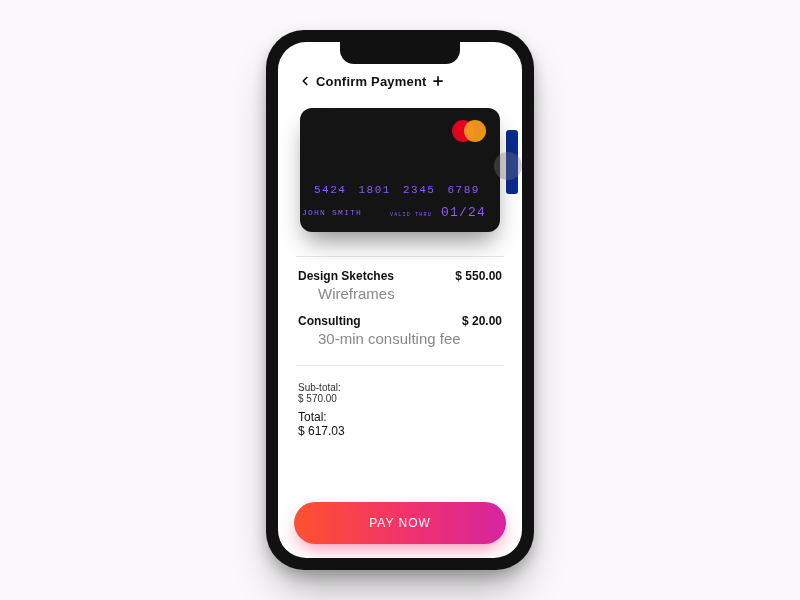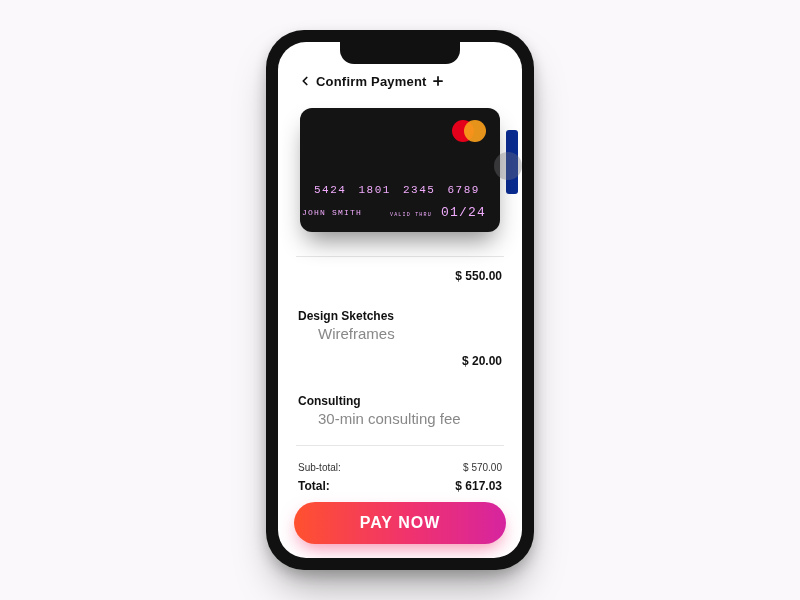--- a/index.html
+++ b/index.html
@@ -94,21 +94,21 @@
     z-index: 3;
     cursor: grab;
   }
   .credit-card {
     width: 200px;
     height: 124px;
     background: #141414;
     border-radius: 12px;
     box-shadow: 0 14px 24px -6px rgba(0,0,0,0.45);
     position: relative;
-    color: #f0abfc;
+    color: #8b5cf6;
     font-family: "Courier New", monospace;
     z-index: 2;
   }
   .mc-logo {
     position: absolute;
     top: 12px; right: 14px;
     width: 34px; height: 22px;
   }
   .mc-logo .c1, .mc-logo .c2 {
     position: absolute; top: 0;
@@ -143,39 +143,39 @@
     margin: 6px 2px 12px 2px;
   }
 
   .items { padding: 0 4px; }
   .item-row {
     display: flex;
     justify-content: space-between;
     align-items: flex-start;
     margin-bottom: 12px;
   }
-  .item-name { font-size: 12px; font-weight: 700; color: #111; margin-top: 40px; }
+  .item-name { font-size: 12px; font-weight: 700; color: #111; }
   .item-sub  { font-size: 15px; color: #888; margin-top: 2px; margin-left: 20px; }
   .item-price { font-size: 12px; font-weight: 700; color: #111; }
 
   .totals { padding: 0 4px; margin-top: 4px; }
   .total-row {
     display: flex; justify-content: space-between;
-    font-size: 10px; color: #333; margin-bottom: 6px;
-  }
-  .total-row.final { font-size: 12px; font-weight: 700; color: #111; margin-top: 0; }
+    font-size: 10px; color: #333; margin-bottom: 6px; flex-direction: column;
+  }
+  .total-row.final { font-size: 12px; font-weight: 400; color: #111; margin-top: 0; }
 
   .pay-btn {
     margin-top: auto;
     height: 42px;
     border-radius: 21px;
     background: linear-gradient(90deg, #ff512f 0%, #f0326e 55%, #d6249f 100%);
     color: #fff;
-    font-size: 16px;
-    font-weight: 700;
+    font-size: 12px;
+    font-weight: 400;
     letter-spacing: 1px;
     display: flex;
     align-items: center;
     justify-content: center;
     cursor: pointer;
     box-shadow: 0 8px 18px -4px rgba(240,50,110,0.55);
   }
 </style>
 </head>
 <body>

